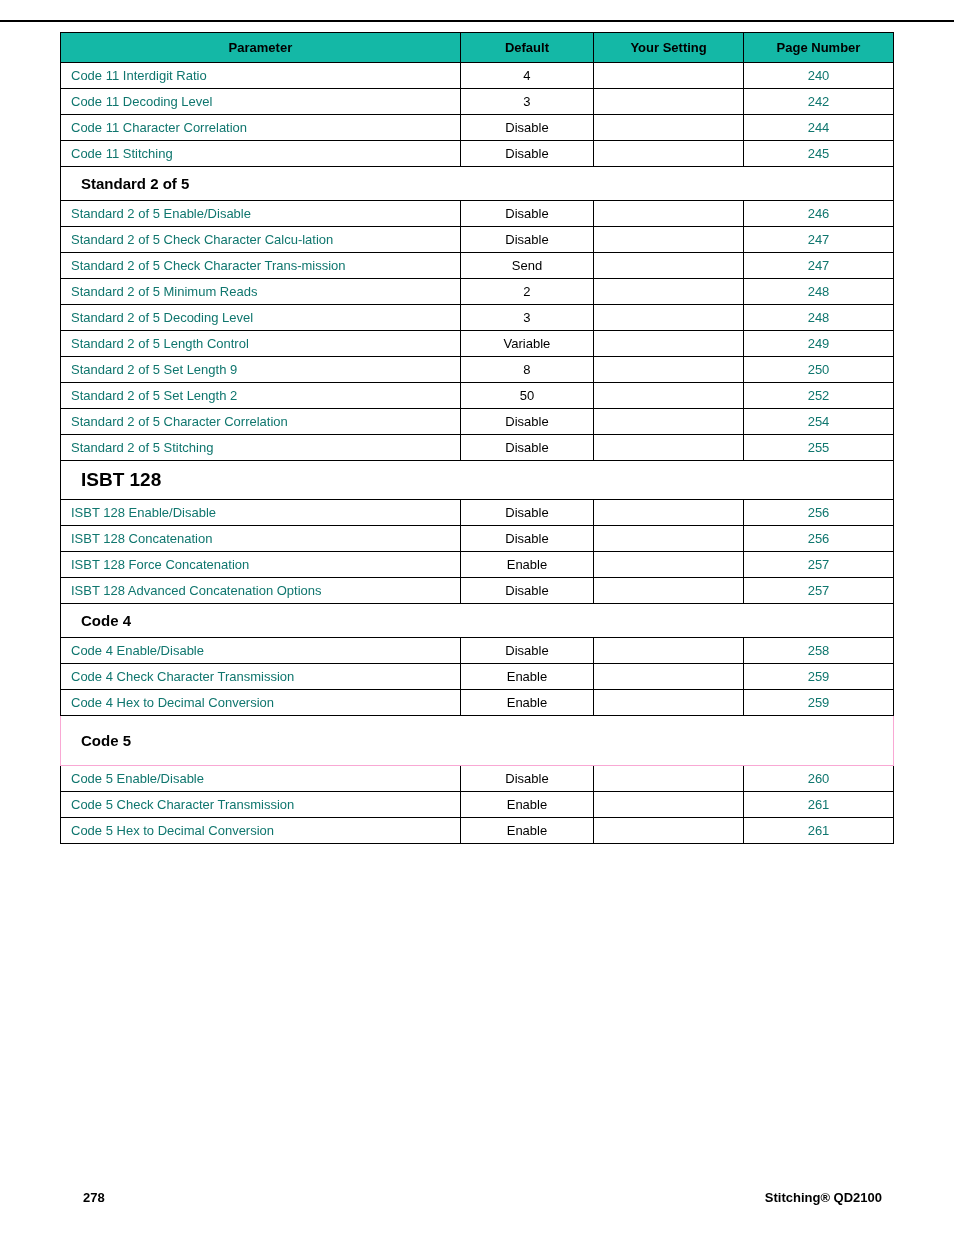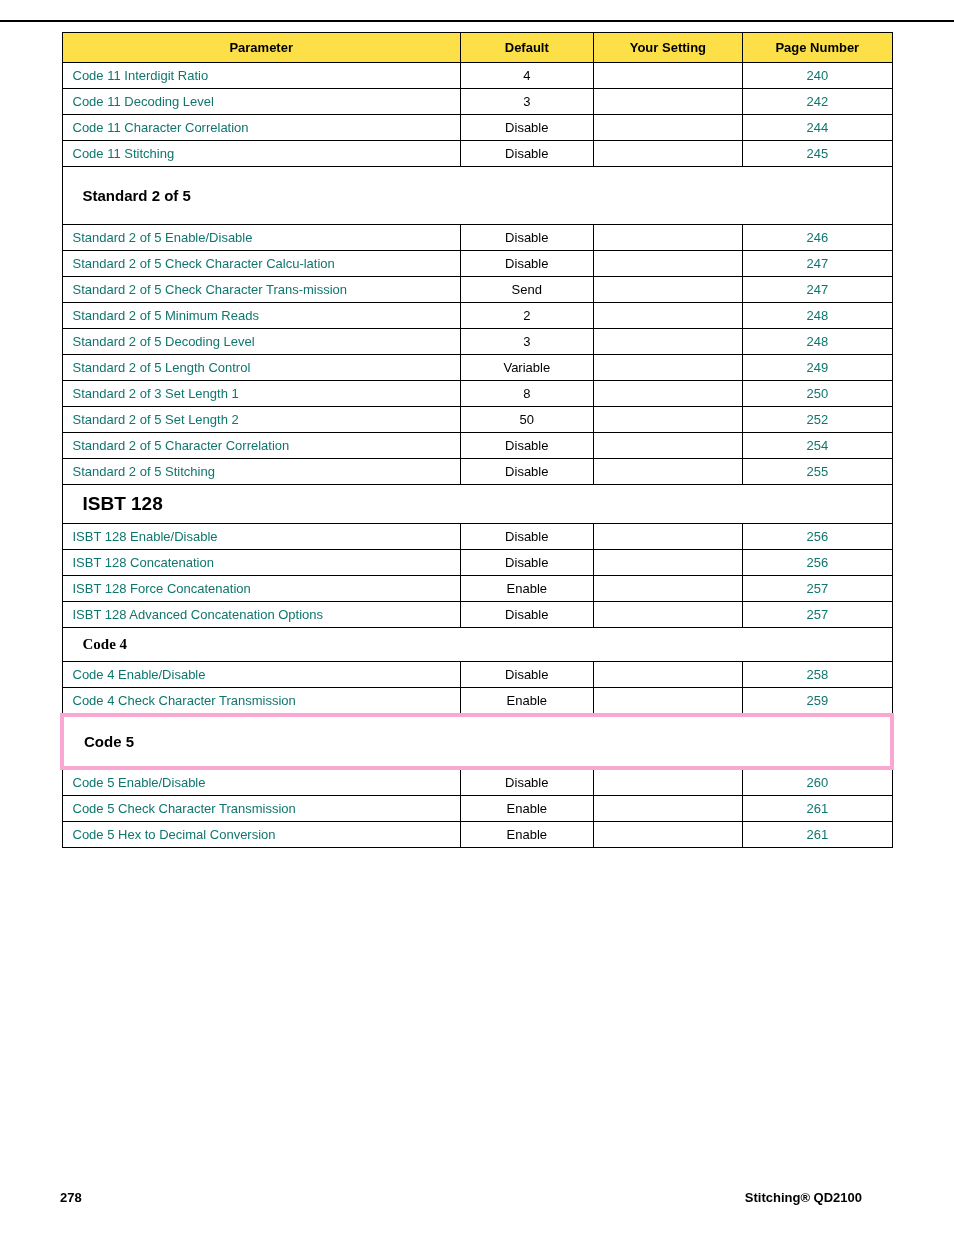--- a/index.html
+++ b/index.html
@@ -27,21 +27,21 @@
     .content-area {
       flex: 1;
       padding: 0 60px;
     }
     table {
       width: 100%;
       border-collapse: collapse;
       border: 1px solid #000;
     }
     thead tr th {
-      background: #fde047;
+      background: #14b8a6;
       border: 1px solid #000;
       padding: 7px 10px;
       font-weight: bold;
       font-size: 13px;
       text-align: center;
     }
     td {
       border: 1px solid #000;
       padding: 5px 10px;
       vertical-align: middle;
@@ -66,24 +66,25 @@
       font-weight: bold;
       padding: 8px 10px;
       border-left: 1px solid #000;
       border-right: 1px solid #000;
       border-top: 1px solid #000;
       border-bottom: none;
     }
     .footer {
       display: flex;
       justify-content: space-between;
-      padding: 15px 92px 10px 60px;
+      padding: 15px 72px 10px 60px;
       font-weight: bold;
       font-size: 13px;
       margin-top: 20px;
+      margin-left: 23px;
     }
   </style>
 </head>
 <body>
 
 <div class="page">
   <div class="top-line"></div>
   <div class="content-area">
     <table>
       <thead>
@@ -113,21 +114,21 @@
       <td class="your-setting"></td>
       <td class="page-num"><a class="param-link" href="#">244</a></td>
     </tr>
           <tr>
       <td><a class="param-link" href="#">Code 11 Stitching</a></td>
       <td class="default-val">Disable</td>
       <td class="your-setting"></td>
       <td class="page-num"><a class="param-link" href="#">245</a></td>
     </tr>
           <tr class="section-header">
-            <td colspan="4" style="font-size:15px;font-weight:bold;padding:20px 20px;border:1px solid #000;margin-top:20px;">Standard 2 of 5</td>
+            <td colspan="4" style="font-size:15px;font-weight:bold;padding:8px 20px;border:1px solid #000;margin-top:20px;">Standard 2 of 5</td>
           </tr>
           <tr>
       <td><a class="param-link" href="#">Standard 2 of 5 Enable/Disable</a></td>
       <td class="default-val">Disable</td>
       <td class="your-setting"></td>
       <td class="page-num"><a class="param-link" href="#">246</a></td>
     </tr>
           <tr>
       <td><a class="param-link" href="#">Standard 2 of 5 Check Character Calcu-lation</a></td>
       <td class="default-val">Disable</td>
@@ -152,21 +153,21 @@
       <td class="your-setting"></td>
       <td class="page-num"><a class="param-link" href="#">248</a></td>
     </tr>
           <tr>
       <td><a class="param-link" href="#">Standard 2 of 5 Length Control</a></td>
       <td class="default-val">Variable</td>
       <td class="your-setting"></td>
       <td class="page-num"><a class="param-link" href="#">249</a></td>
     </tr>
           <tr>
-      <td><a class="param-link" href="#">Standard 2 of 3 Set Length 1</a></td>
+      <td><a class="param-link" href="#">Standard 2 of 5 Set Length 9</a></td>
       <td class="default-val">8</td>
       <td class="your-setting"></td>
       <td class="page-num"><a class="param-link" href="#">250</a></td>
     </tr>
           <tr>
       <td><a class="param-link" href="#">Standard 2 of 5 Set Length 2</a></td>
       <td class="default-val">50</td>
       <td class="your-setting"></td>
       <td class="page-num"><a class="param-link" href="#">252</a></td>
     </tr>
@@ -203,36 +204,42 @@
       <td class="your-setting"></td>
       <td class="page-num"><a class="param-link" href="#">257</a></td>
     </tr>
           <tr>
       <td><a class="param-link" href="#">ISBT 128 Advanced Concatenation Options</a></td>
       <td class="default-val">Disable</td>
       <td class="your-setting"></td>
       <td class="page-num"><a class="param-link" href="#">257</a></td>
     </tr>
           <tr class="section-header">
-            <td colspan="4" style="font-size:15px;font-weight:bold;padding:8px 20px;border:1px solid #000;font-family:Liberation Serif, serif;">Code 4</td>
+            <td colspan="4" style="font-size:15px;font-weight:bold;padding:8px 20px;border:1px solid #000;">Code 4</td>
           </tr>
           <tr>
       <td><a class="param-link" href="#">Code 4 Enable/Disable</a></td>
       <td class="default-val">Disable</td>
       <td class="your-setting"></td>
       <td class="page-num"><a class="param-link" href="#">258</a></td>
     </tr>
           <tr>
       <td><a class="param-link" href="#">Code 4 Check Character Transmission</a></td>
       <td class="default-val">Enable</td>
       <td class="your-setting"></td>
       <td class="page-num"><a class="param-link" href="#">259</a></td>
     </tr>
-          <tr class="section-header">
-            <td colspan="4" style="font-size:15px;font-weight:bold;padding:16px 20px;border:4px solid #f9a8d4;">Code 5</td>
+          <tr>
+      <td><a class="param-link" href="#">Code 4 Hex to Decimal Conversion</a></td>
+      <td class="default-val">Enable</td>
+      <td class="your-setting"></td>
+      <td class="page-num"><a class="param-link" href="#">259</a></td>
+    </tr>
+          <tr class="section-header">
+            <td colspan="4" style="font-size:15px;font-weight:bold;padding:16px 20px;border:1px solid #f9a8d4;">Code 5</td>
           </tr>
           <tr>
       <td><a class="param-link" href="#">Code 5 Enable/Disable</a></td>
       <td class="default-val">Disable</td>
       <td class="your-setting"></td>
       <td class="page-num"><a class="param-link" href="#">260</a></td>
     </tr>
           <tr>
       <td><a class="param-link" href="#">Code 5 Check Character Transmission</a></td>
       <td class="default-val">Enable</td>

